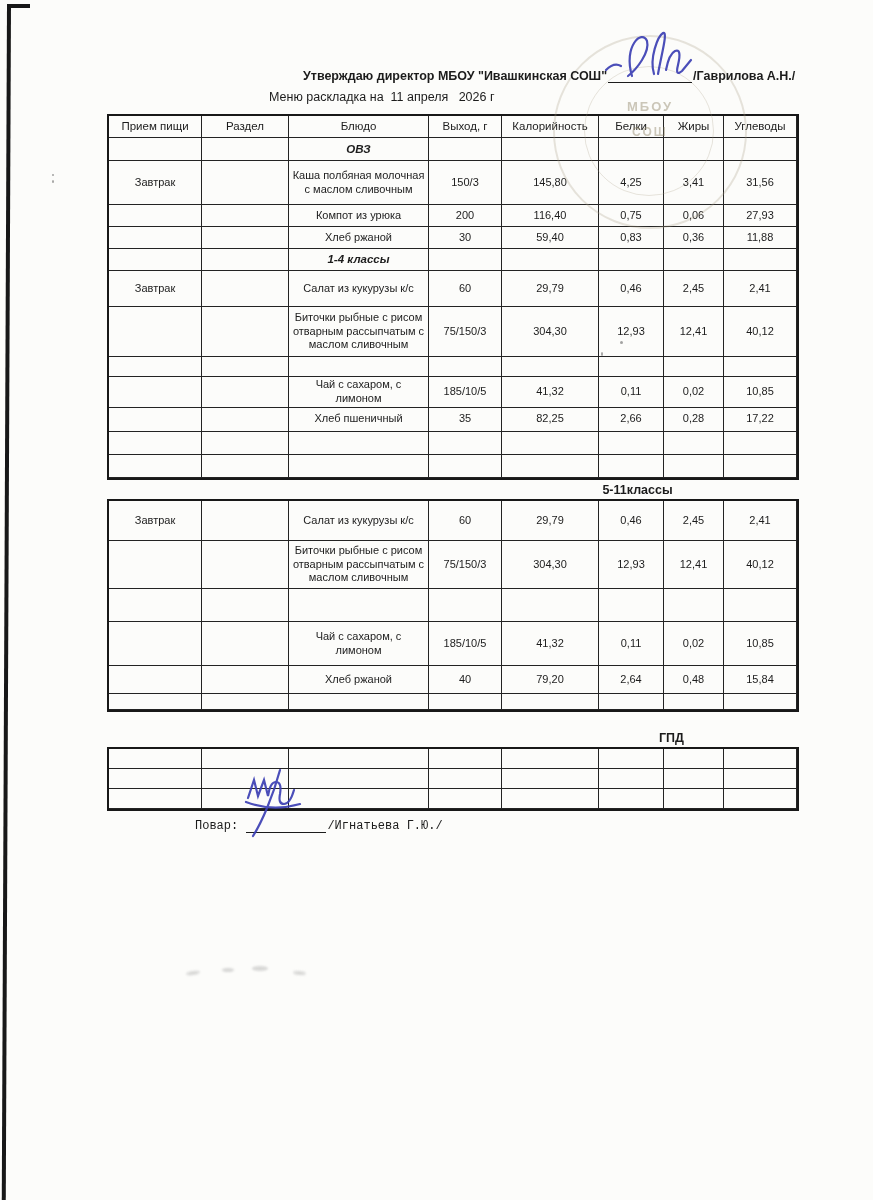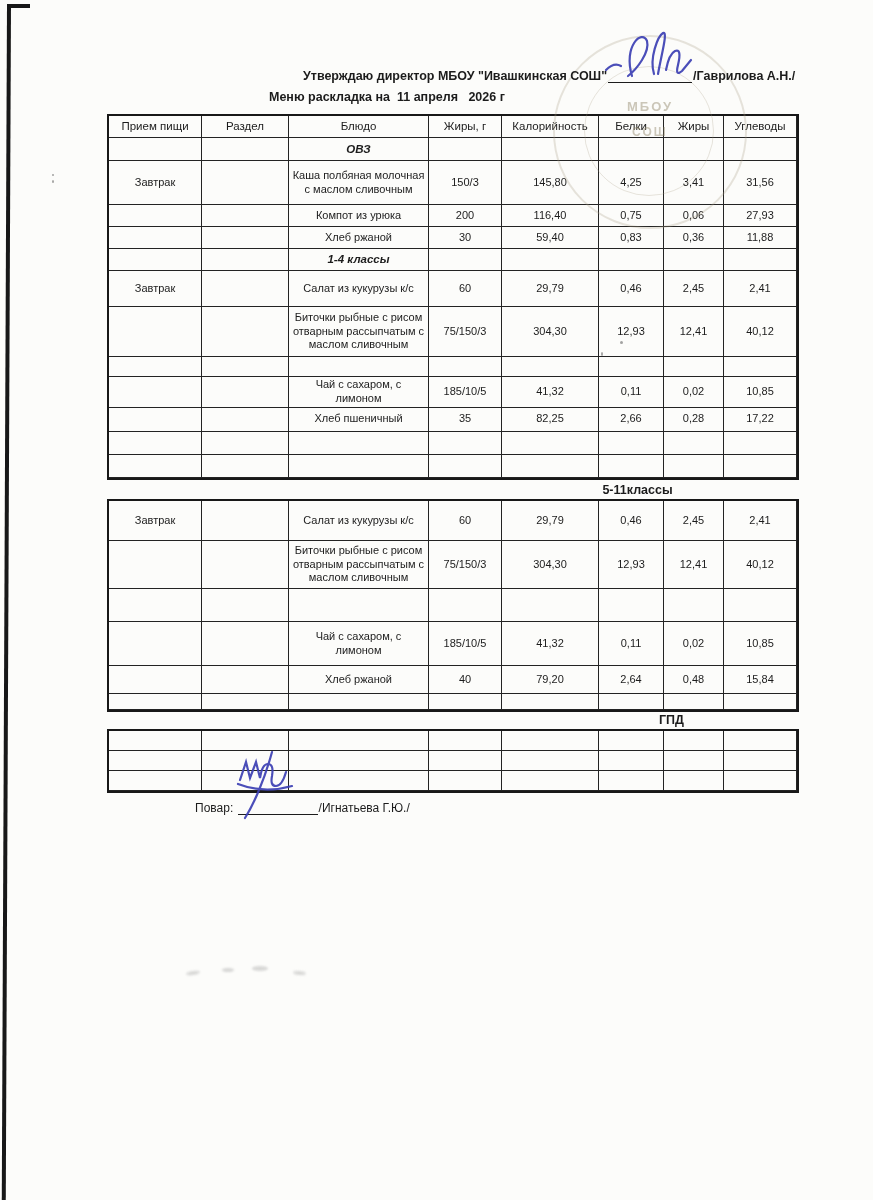--- a/index.html
+++ b/index.html
@@ -10,42 +10,42 @@
              transform:rotate(0.25deg);transform-origin:top left;}
   .scan-line-top{position:absolute;left:7px;top:4px;width:23px;height:4px;background:#171717;}
   .smudge{position:absolute;background:rgba(140,140,140,.32);border-radius:50%;filter:blur(1px);}
   .speck{position:absolute;background:rgba(90,90,90,.55);border-radius:50%;}
   
   .approval{position:absolute;top:68px;left:303px;display:flex;align-items:flex-end;
             font-weight:bold;font-size:12.5px;white-space:pre;z-index:4;}
   .sig-slot{position:relative;display:inline-block;width:84px;height:14px;
             border-bottom:1.6px solid #1c1c1c;margin:0 1px;}
   .sig-slot svg{position:absolute;left:-6px;bottom:-6px;overflow:visible;}
-  .doc-title{position:absolute;top:90px;left:269px;font-weight:bold;font-size:12.5px;white-space:pre;}
+  .doc-title{position:absolute;top:90px;left:269px;font-weight:normal;font-size:12.5px;white-space:pre;}
   
   .stamp{position:absolute;left:553px;top:35px;width:190px;height:190px;border-radius:50%;
          border:2px solid rgba(168,158,132,.45);opacity:.6;z-index:3;pointer-events:none;}
   .stamp-inner{position:absolute;left:29px;top:29px;width:128px;height:128px;border-radius:50%;
                border:1.5px solid rgba(168,158,132,.45);}
   .stamp-txt{position:absolute;width:100%;text-align:center;color:rgba(150,140,112,.8);
              font-size:13px;letter-spacing:2px;font-weight:bold;}
   .stamp-txt.t1{top:62px;}
   .stamp-txt.t2{top:88px;font-size:12px;}
   
   #tables-root{position:absolute;top:114px;left:107px;width:688px;z-index:2;}
   table.menu{border-collapse:separate;border-spacing:0;width:688px;table-layout:fixed;
              border:2px solid #181818;}
   table.menu th,table.menu td{border-right:1.6px solid #232323;border-bottom:1.6px solid #232323;
              box-sizing:border-box;font-size:11px;font-weight:normal;text-align:center;
              vertical-align:middle;padding:1px 3px;line-height:1.25;overflow:hidden;}
   table.menu th{font-size:11.5px;}
   tr.section-row td{font-weight:bold;font-size:11.5px;font-style:italic;}
   .tbl-title{font-weight:bold;font-size:12.5px;line-height:1;text-align:center;}
   
-  .cook{display:flex;align-items:flex-end;font-size:12px;margin:7px 0 0 88px;white-space:pre;}
+  .cook{display:flex;align-items:flex-end;font-size:12px;margin:7px 0 0 88px;white-space:pre;font-family:Liberation Mono, monospace;}
   .cook .sig-slot{width:80px;}
 </style>
 </head>
 <body>
 
 <div class="page">
 
   <div class="scan-line"></div>
   <div class="scan-line-top"></div>
 
@@ -82,21 +82,21 @@
           <col style="width: 97px;">
           <col style="width: 65px;">
           <col style="width: 60px;">
           <col style="width: 73px;">
         </colgroup>
         <thead>
           <tr style="height: 22px;">
             <th>Прием пищи</th>
             <th>Раздел</th>
             <th>Блюдо</th>
-            <th>Жиры, г</th>
+            <th>Выход, г</th>
             <th>Калорийность</th>
             <th>Белки</th>
             <th>Жиры</th>
             <th>Углеводы</th>
           </tr>
         </thead>
         <tbody>
           <tr class="section-row" style="height: 23px;">
             <td></td>
             <td></td>
@@ -287,21 +287,21 @@
             <td></td>
             <td></td>
             <td></td>
             <td></td>
             <td></td>
             <td></td>
             <td></td>
           </tr>
         </tbody>
       </table>
-      <div class="tbl-title" style="margin: 2px 0px 2px 405px; padding-left: 36px;">ГПД</div>
+      <div class="tbl-title" style="margin: 20px 0px 2px 405px; padding-left: 36px;">ГПД</div>
       <table class="menu">
         <colgroup>
           <col style="width: 93px;">
           <col style="width: 87px;">
           <col style="width: 140px;">
           <col style="width: 73px;">
           <col style="width: 97px;">
           <col style="width: 65px;">
           <col style="width: 60px;">
           <col style="width: 73px;">

